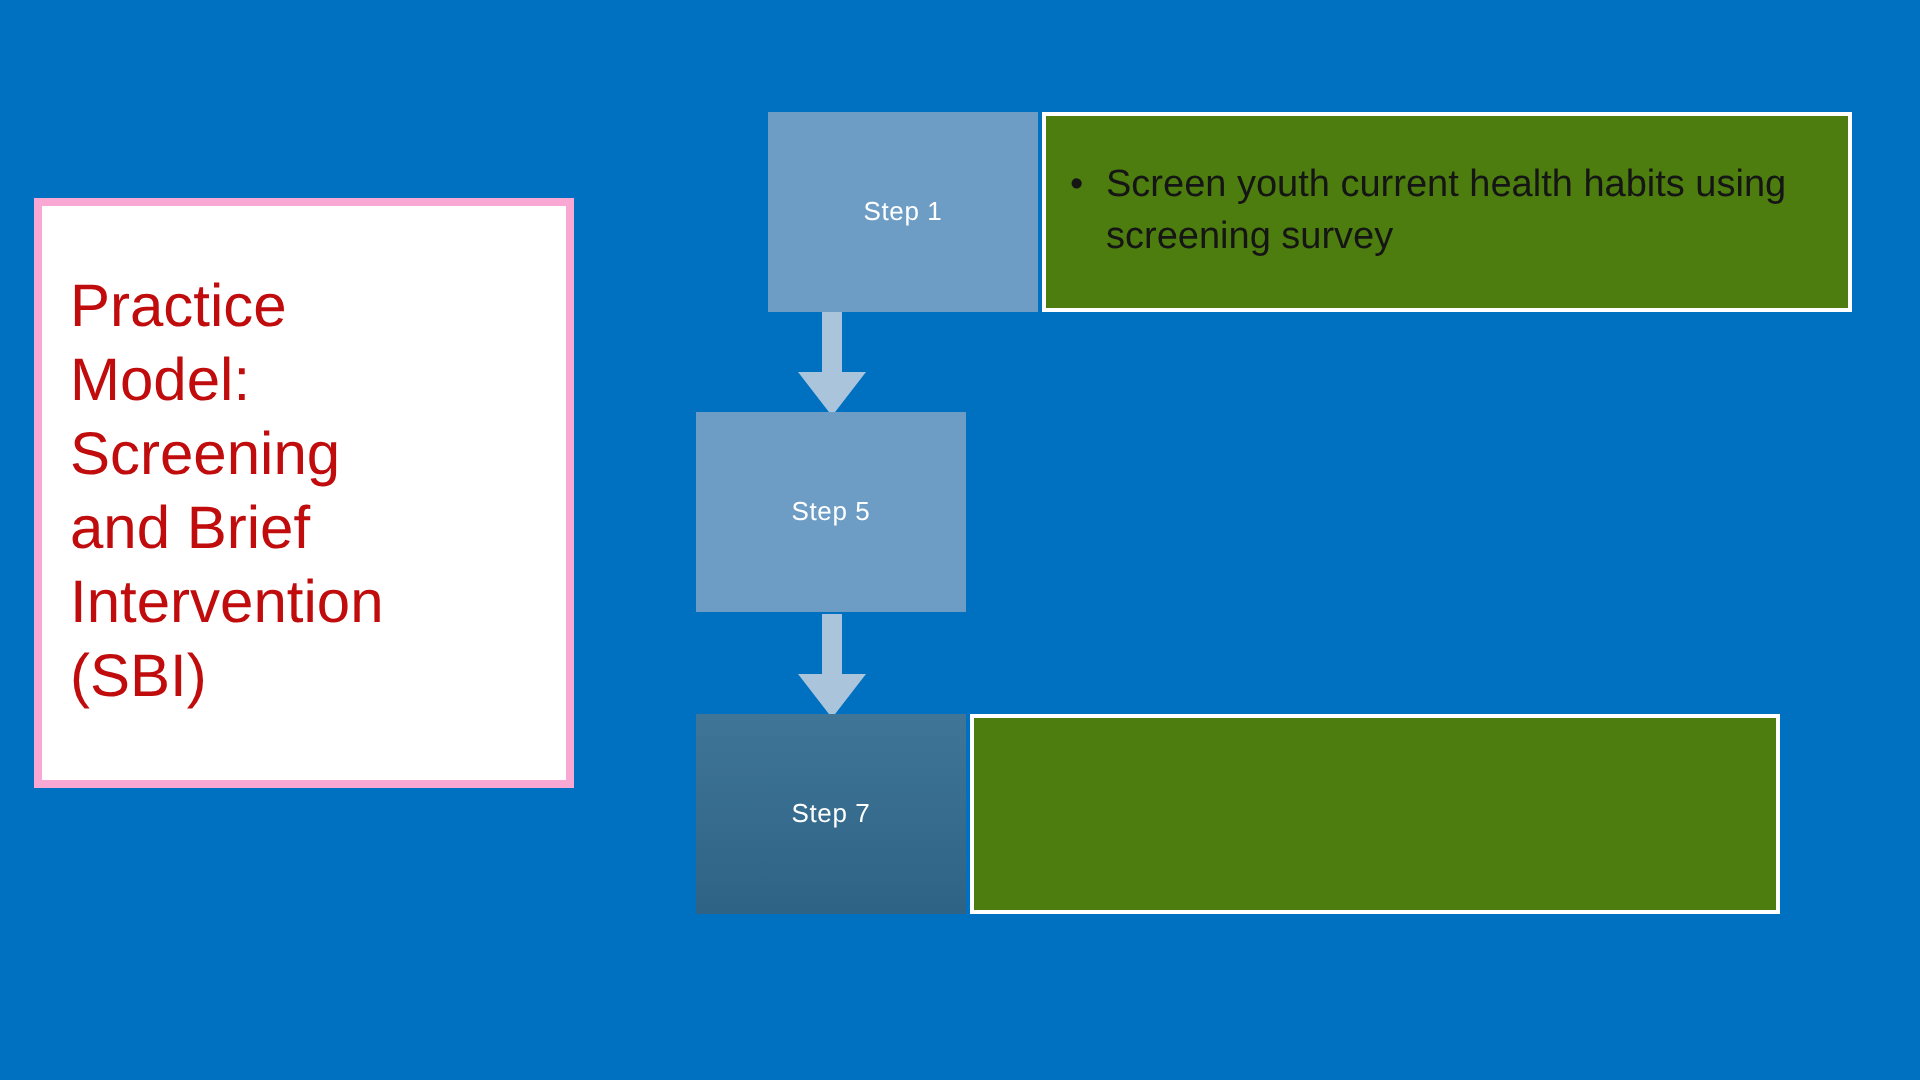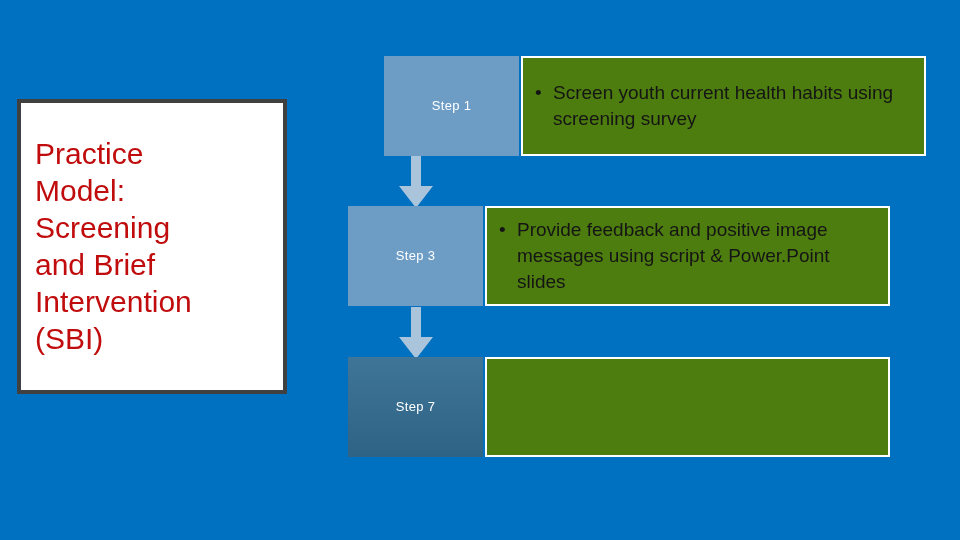--- a/index.html
+++ b/index.html
@@ -22,21 +22,21 @@
   }
 
   
   .title-card {
     position: absolute;
     left: 17px;
     top: 99px;
     width: 270px;
     height: 295px;
     background: #ffffff;
-    border: 4px solid #404040;
+    border: 4px solid #f9a8d4;
     box-sizing: border-box;
     display: flex;
     align-items: flex-start;
     padding: 32px 16px 0 14px;
     box-sizing: border-box;
   }
   .title-text {
     color: #c00c0c;
     font-size: 30px;
     line-height: 37px;
@@ -157,26 +157,21 @@
     </div>
 
     <div class="arrow arrow-1">
       <svg width="42" height="54" viewBox="0 0 42 54" xmlns="http://www.w3.org/2000/svg">
         <polygon points="16,0 26,0 26,30 38,30 21,52 4,30 16,30" fill="#a9c4db"></polygon>
       </svg>
     </div>
 
     <div class="row row-2">
       <div class="step-box light">
-        <span class="step-label">Step 3</span>
-      </div>
-      <div class="content-box">
-        <ul class="content-list">
-          <li>Provide feedback and positive image messages using script &amp; Power.Point slides</li>
-        </ul>
+        <span class="step-label">Step 5</span>
       </div>
     </div>
 
     <div class="arrow arrow-2">
       <svg width="42" height="54" viewBox="0 0 42 54" xmlns="http://www.w3.org/2000/svg">
         <polygon points="16,0 26,0 26,30 38,30 21,52 4,30 16,30" fill="#a9c4db"></polygon>
       </svg>
     </div>
 
     <div class="row row-3">

